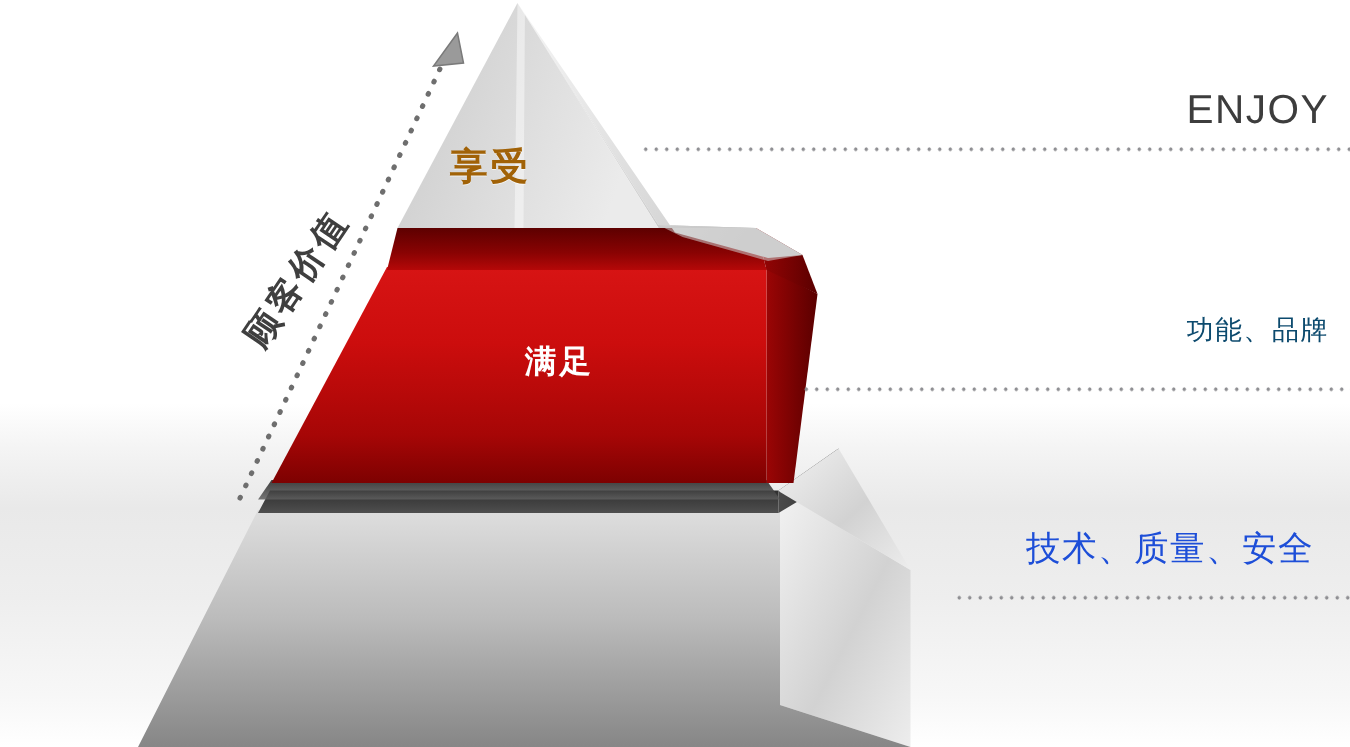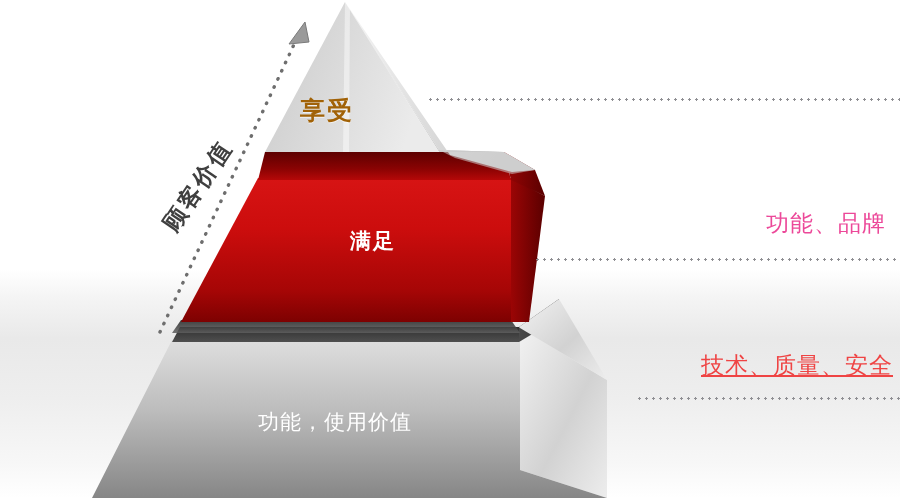--- a/index.html
+++ b/index.html
@@ -87,31 +87,30 @@
   #side-enjoy {
     right: 14px;
     top: 58px;
     font-size: 27px;
     letter-spacing: 1px;
     color: #3d3d3d;
   }
   #side-func {
     right: 14px;
     top: 208px;
-    font-size: 23px;
-    letter-spacing: 1px;
-    color: #ec4899;
+    font-size: 18px;
+    letter-spacing: 1px;
+    color: #0c4a6e;
   }
   #side-tech {
-    right: 7px;
+    right: 24px;
     top: 350px;
     font-size: 23px;
     letter-spacing: 1px;
-    color: #ef4444;
-    text-decoration: underline;
+    color: #1d4ed8;
   }
   
   .leader {
     position: absolute;
     height: 3px;
     background-image: radial-gradient(circle, #8f8f93 0 1.1px, rgba(0,0,0,0) 1.4px);
     background-size: 7px 3px;
     background-repeat: repeat-x;
     background-position: 0 50%;
   }
@@ -225,26 +224,26 @@
     <g>
       <line x1="160" y1="332" x2="297" y2="38" stroke="#6e6e6e" stroke-width="3.4" stroke-linecap="round" stroke-dasharray="0.5 8.5"></line>
       <polygon points="305,22 289,44 309,42" fill="#9a9a9a" stroke="#7a7a7a" stroke-width="1"></polygon>
     </g>
   </svg>
 
   <div class="pyr-label" id="label-top">享受</div>
 
   <div class="pyr-label" id="label-mid">满足</div>
 
-  <div class="pyr-label" id="label-base">功能，使用价值</div>
 
   <div id="axis-caption">顾客价值</div>
 
   <div class="leader" id="leader-1"></div>
   <div class="leader" id="leader-2"></div>
   <div class="leader" id="leader-3"></div>
 
+  <div class="side-label" id="side-enjoy">ENJOY</div>
 
   <div class="side-label" id="side-func">功能、品牌</div>
 
   <div class="side-label" id="side-tech">技术、质量、安全</div>
 
 </div>
 
 </body></html>

